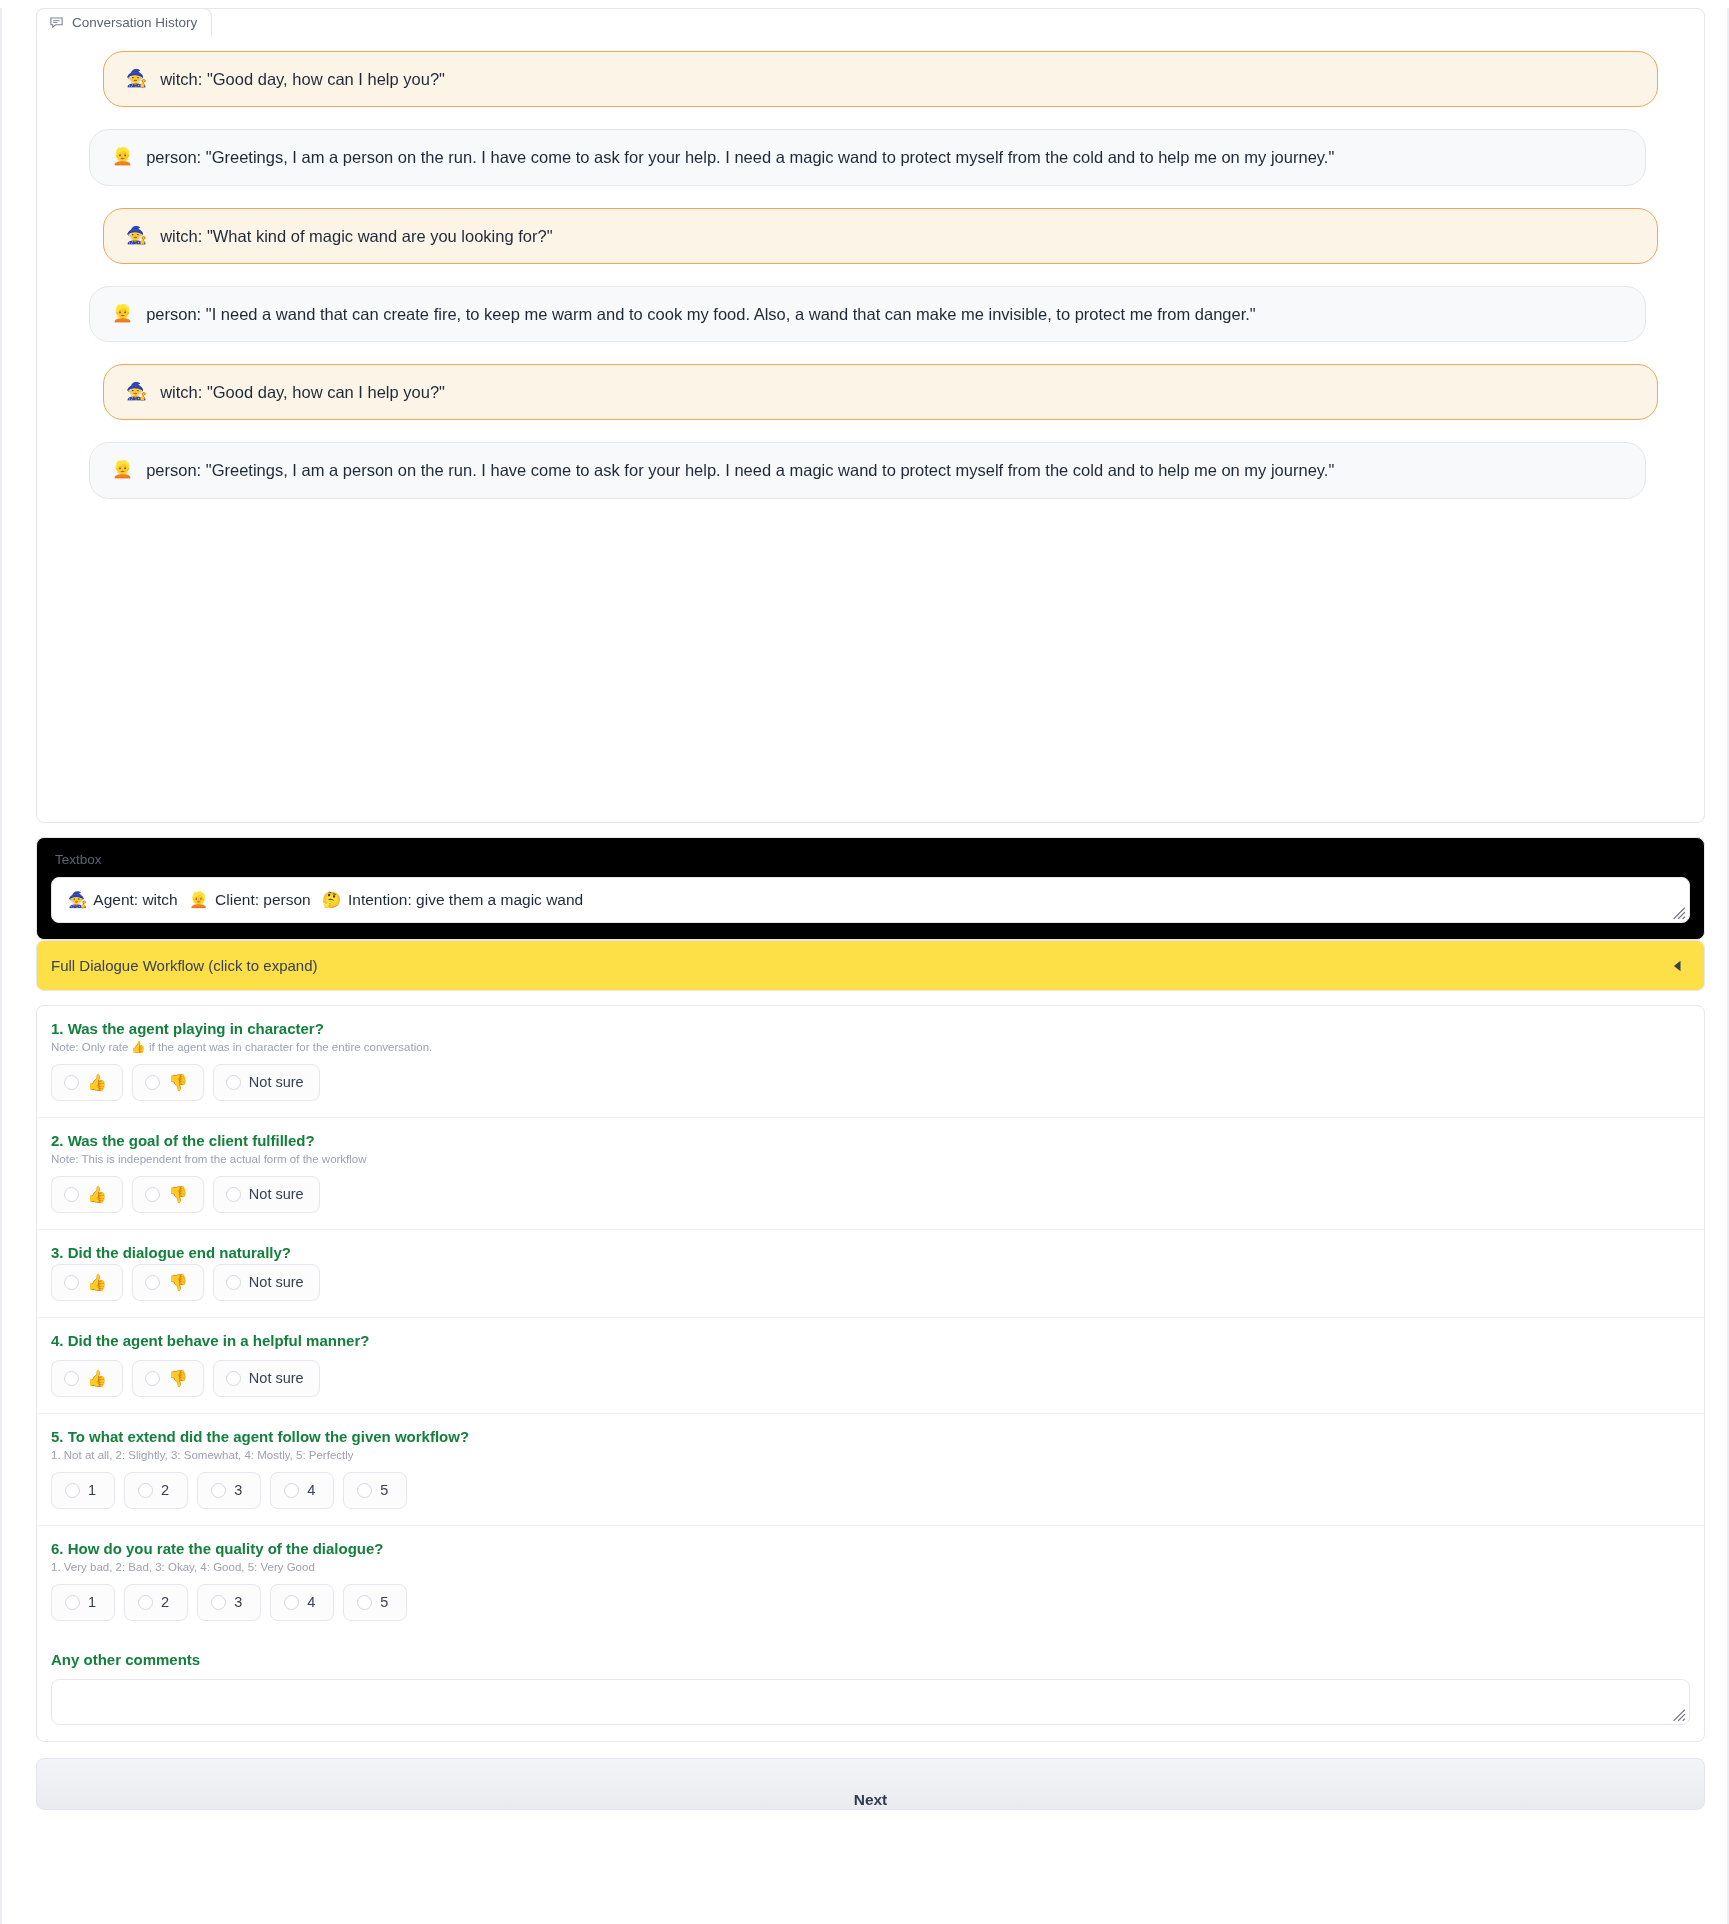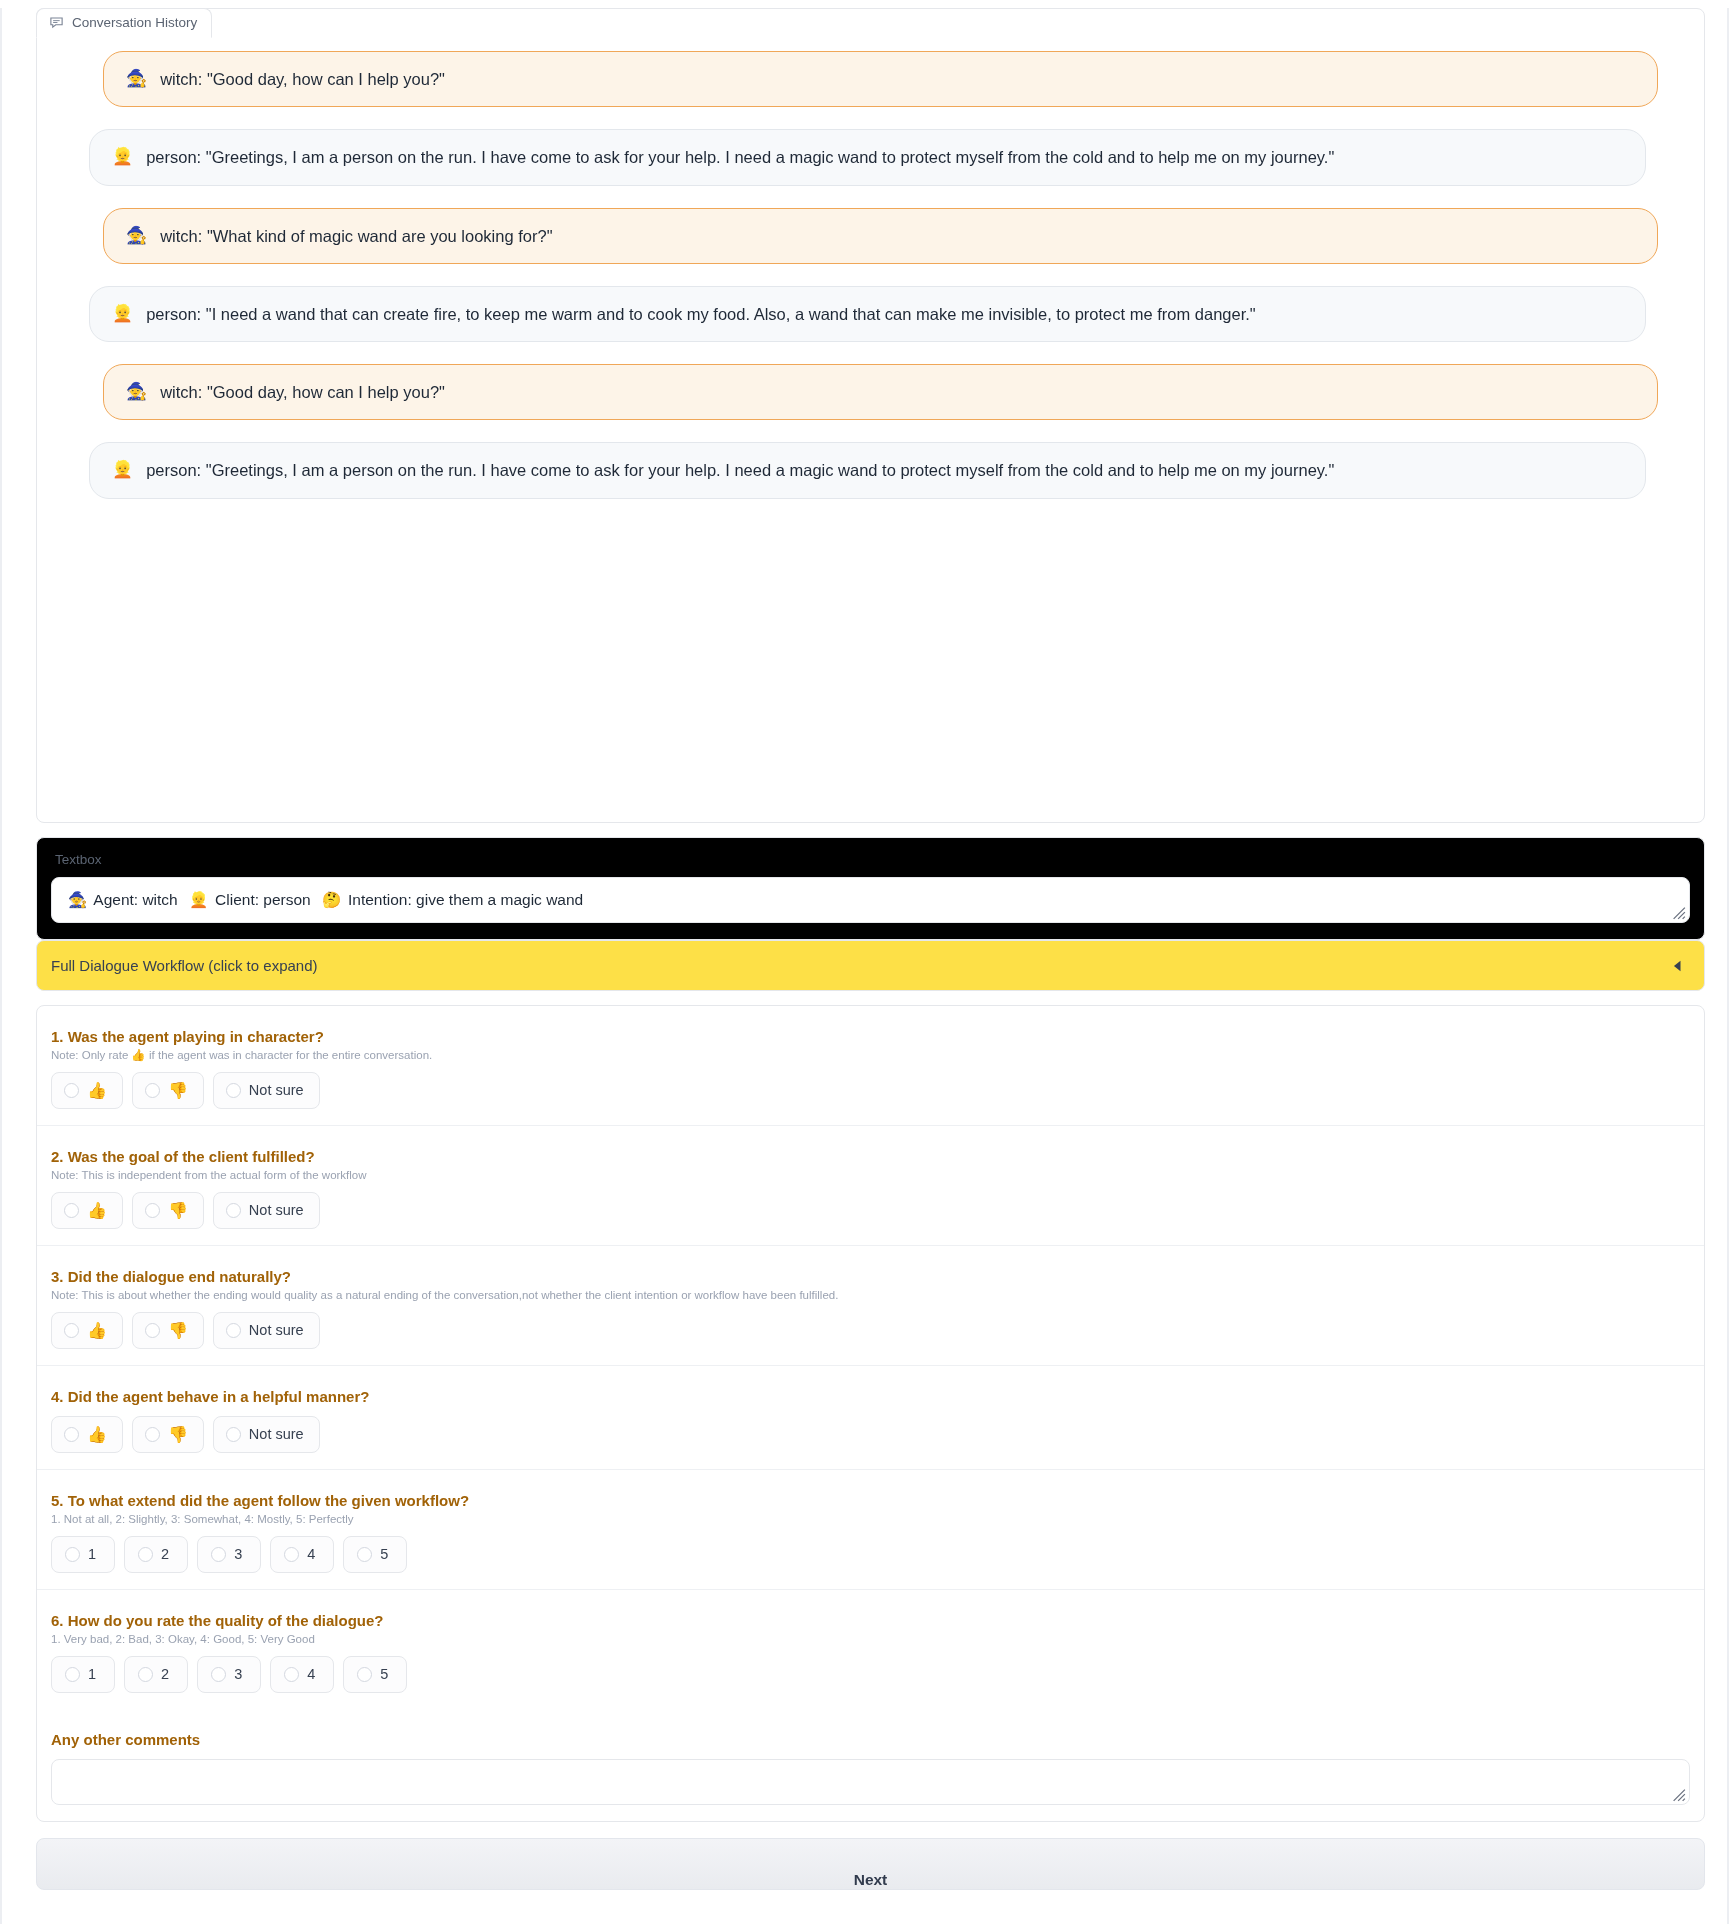--- a/index.html
+++ b/index.html
@@ -141,23 +141,23 @@
     background: #ffffff;
     overflow: hidden;
   }
   .q {
     padding: 14px 14px 16px 14px;
     border-bottom: 1px solid #eef0f3;
   }
   .q:last-child { border-bottom: none; }
   .q-title {
     font-size: 15px;
-    color: #a16207;
+    color: #15803d;
     font-weight: 700;
-    margin: 8px 0 3px 0;
+    margin: 0 0 3px 0;
   }
   .q-note {
     font-size: 11.5px;
     color: #9aa2b1;
     margin: 0 0 9px 0;
     line-height: 1.3;
   }
   .q-title.no-note { margin-bottom: 11px; }
   .options { display: flex; gap: 9px; flex-wrap: wrap; }
   .opt {
@@ -313,21 +313,20 @@
               <span class="opt-emoji">👎</span>
             </label>
             <label class="opt">
               <span class="radio"></span>
               <span class="opt-text">Not sure</span>
             </label>
           </div>
         </div>
         <div class="q">
           <div class="q-title">3. Did the dialogue end naturally?</div>
-          <div class="q-note">Note: This is about whether the ending would quality as a natural ending of the conversation,not whether the client intention or workflow have been fulfilled.</div>
           <div class="options">
             <label class="opt">
               <span class="radio"></span>
               <span class="opt-emoji">👍</span>
             </label>
             <label class="opt">
               <span class="radio"></span>
               <span class="opt-emoji">👎</span>
             </label>
             <label class="opt">

